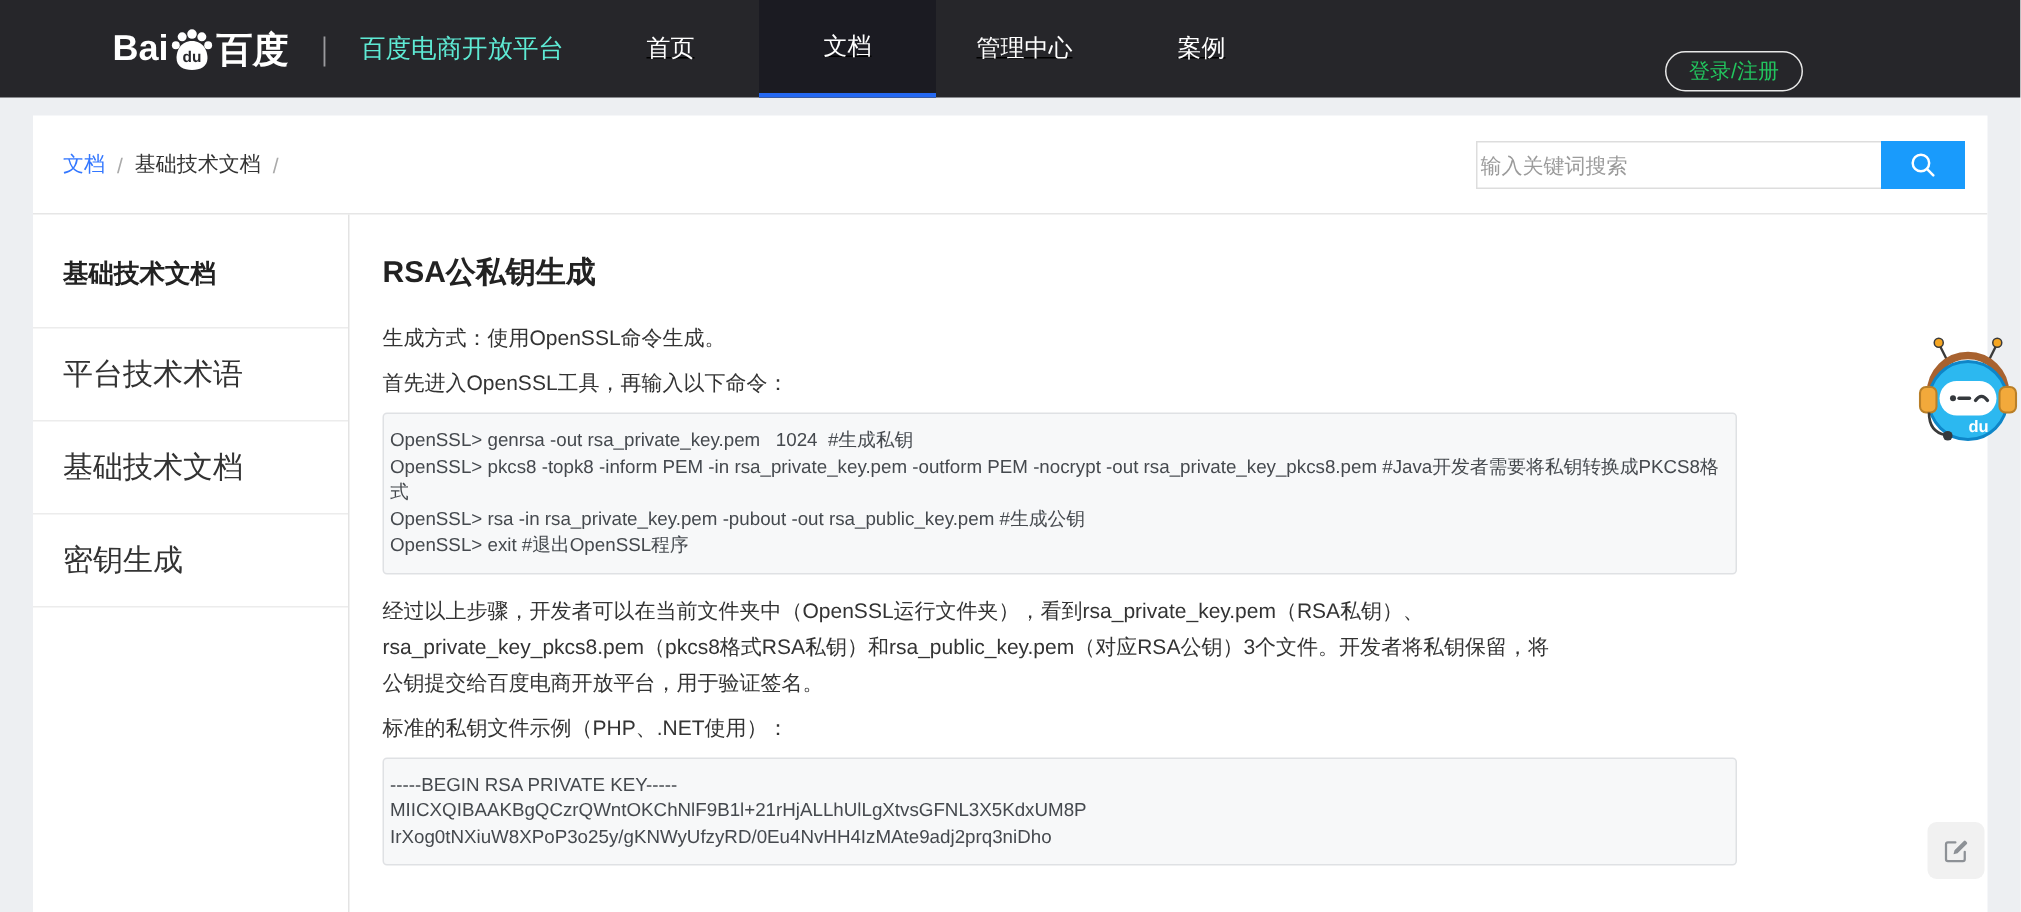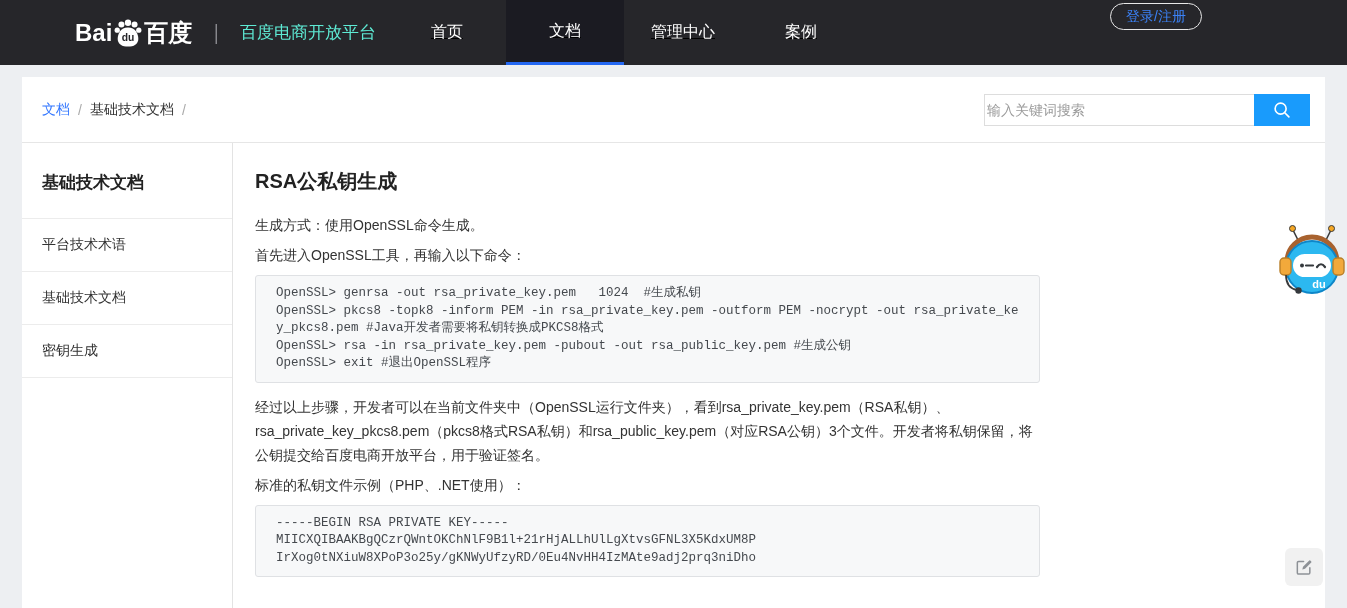--- a/index.html
+++ b/index.html
@@ -13,22 +13,22 @@
   .logo-wrap { position:absolute; left:75px; top:0; height:65px;
     display:flex; align-items:center; gap:10px; color:#fff; }
   .logo-main { display:flex; align-items:center; font-weight:bold; font-size:24px; letter-spacing:0; }
   .paw { width:30px; height:30px; margin:0 1px; }
   .logo-sep { color:#9a9a9e; font-weight:300; font-size:20px; margin:0 4px; }
   .product-name { font-size:17px; color:#5eead4; }
   .nav-menu { position:absolute; left:388px; top:0; height:65px; display:flex;text-decoration:underline; }
   .nav-item { width:118px; height:65px; display:flex; align-items:center; justify-content:center;
     color:#fff; font-size:16px; cursor:pointer; }
   .nav-item.active { background:#1b1b22; border-bottom:3px solid #2468f2; }
-  .login-btn { position:absolute; left:1110px; top:3px; width:92px; height:27px;
-    border:1px solid #e8e8e8; border-radius:14px; color:#3b82f6; font-size:14px;
+  .login-btn { position:absolute; left:1110px; top:34px; width:92px; height:27px;
+    border:1px solid #e8e8e8; border-radius:14px; color:#22c55e; font-size:14px;
     display:flex; align-items:center; justify-content:center; background:transparent; cursor:pointer; }
 
   
   .card { position:absolute; left:22px; top:77px; width:1303px; height:531px;
     background:#fff; overflow:hidden; }
 
   .crumb-row { height:66px; border-bottom:1px solid #e6e6e6; display:flex;
     align-items:center; justify-content:space-between; padding:0 15px 0 20px; }
   .breadcrumb { font-size:14px; color:#333; display:flex; align-items:center; gap:8px; }
   .breadcrumb .link { color:#3377ff; cursor:pointer; }
@@ -38,28 +38,28 @@
     padding:0 2px; font-size:14px; color:#333; outline:none; }
   .search-input::placeholder { color:#9b9b9b; }
   .search-btn { width:56px; height:32px; background:#199bfc; border:none; cursor:pointer;
     display:flex; align-items:center; justify-content:center; }
 
   
   .cols { display:flex; height:465px; }
   .sidebar { width:211px; border-right:1px solid #e3e3e3; flex-shrink:0; }
   .side-title { font-size:17px; font-weight:bold; color:#222; padding:28px 0 24px 20px;
     border-bottom:1px solid #ececec; }
-  .side-item { font-size:14px; color:#333; padding:17px 0 17px 20px;
+  .side-item { font-size:20px; color:#333; padding:17px 0 17px 20px;
     border-bottom:1px solid #ececec; cursor:pointer; }
 
   .doc { padding:25px 0 0 22px; width:807px; }
   .doc h1 { font-size:20px; color:#222; margin-bottom:18px; }
   .doc p { font-size:14px; color:#333; line-height:24px; margin-bottom:6px; width:785px; }
-  .codeblock { width:785px; background:#f7f8f9; border:1px solid #dfe1e4; border-radius:3px;
-    padding:9px 20px; font-family:Liberation Mono, monospace;
+  .codeblock { width:903px; background:#f7f8f9; border:1px solid #dfe1e4; border-radius:3px;
+    padding:9px 4px; font-family:Liberation Sans, sans-serif;
     font-size:12.5px; line-height:17.5px; color:#45494e; white-space:pre-wrap;
     word-break:break-all; margin:8px 0 12px 0; }
 
   
   .mascot { position:absolute; right:1px; top:222px; width:68px; height:80px; cursor:pointer; }
 
   
   .feedback-btn { position:absolute; left:1285px; top:548px; width:38px; height:38px;
     background:#f1f1f1; border:none; border-radius:6px; cursor:pointer;
     display:flex; align-items:center; justify-content:center; }

